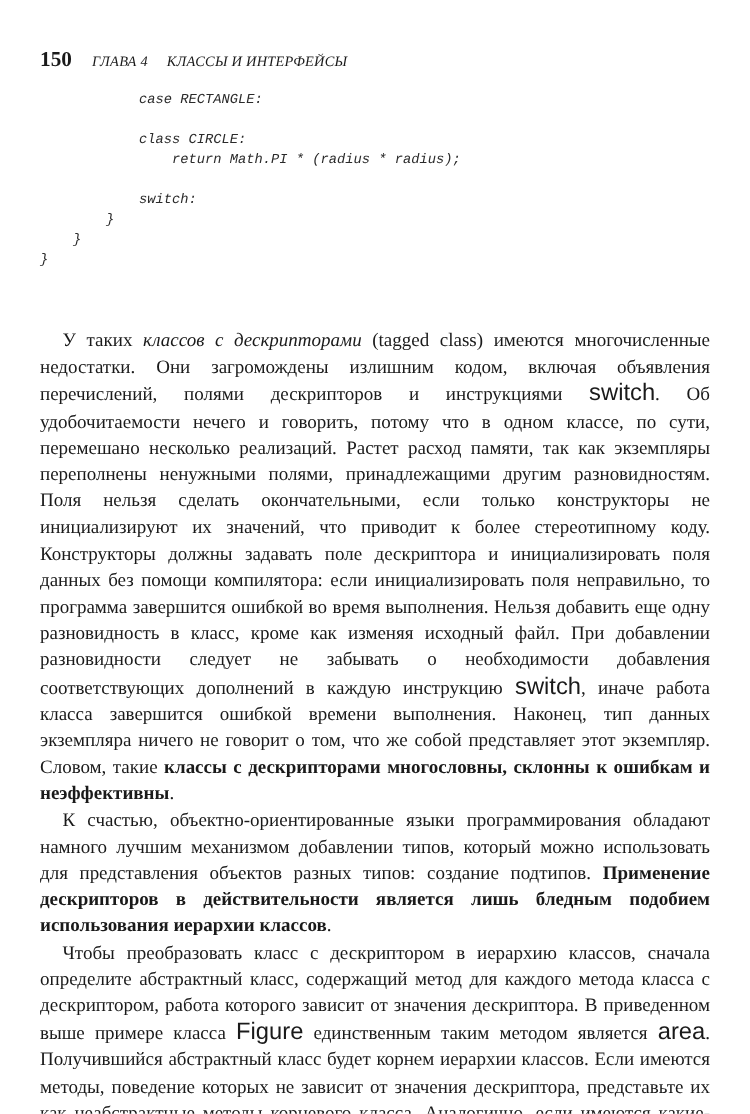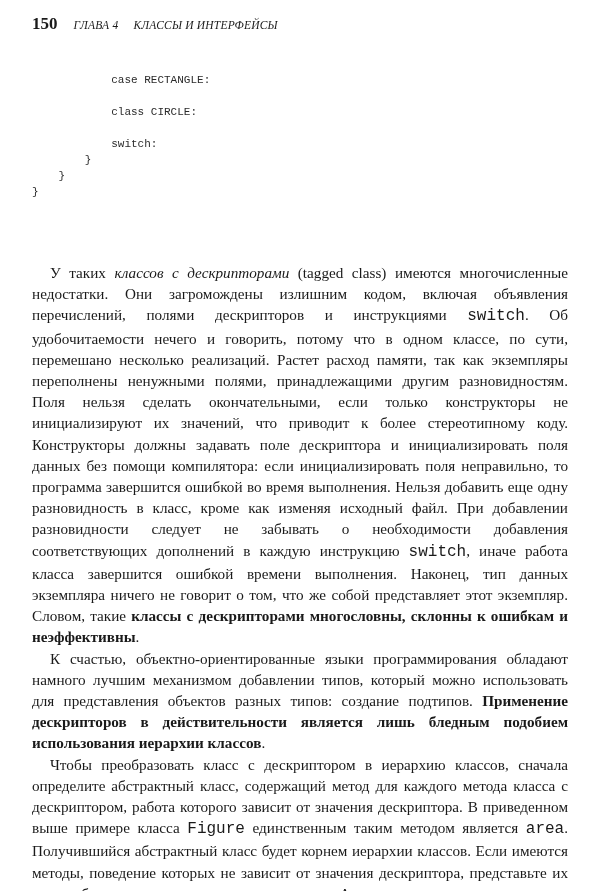--- a/index.html
+++ b/index.html
@@ -1,54 +1,55 @@
 <!DOCTYPE html>
 <html><head>
   <meta charset="utf-8">
   <style>
     html, body { margin: 0; padding: 0; background: #ffffff; }
     body {
       width: 600px; height: 891px; overflow: hidden; position: relative;
       font-family: "Liberation Serif", serif; color: #1a1a1a;
     }
     .page-header {
-      position: absolute; left: 32px; top: 14px;
+      position: absolute; left: 32px; top: 38px;
       display: flex; align-items: baseline;
     }
     .page-number { font-weight: bold; font-size: 17px; margin-right: 16px; }
     .running-head { font-style: italic; font-size: 11.5px; letter-spacing: 0.2px; }
     .chapter-label { margin-right: 12px; margin-top: 45px; }
     .code-block {
       position: absolute; left: 32px; top: 72px;
       font-family: "Liberation Mono", monospace; font-size: 11px; line-height: 16px;
-      color: #2a2a2a; white-space: pre; margin: 0;
+      color: #2a2a2a; white-space: pre; margin: 0; font-style: italic;
     }
     .body-text {
       position: absolute; left: 32px; top: 262px; width: 536px;
       font-size: 15.2px; line-height: 21.2px; text-align: justify;
     }
     .body-text p { margin: 0; text-indent: 18px; }
-    .mono { font-family: Liberation Mono, monospace; font-size: 16px; }
+    .mono { font-family: Liberation Sans, sans-serif; font-size: 19px; }
     em { font-style: italic; }
     strong { font-weight: bold; }
   </style>
 </head>
 <body>
 
 <div class="page-header">
   <span class="page-number">150</span>
   <span class="running-head">
     <span class="chapter-label">ГЛАВА 4</span>
     <span>КЛАССЫ И ИНТЕРФЕЙСЫ</span>
   </span>
 </div>
 
 <pre class="code-block" id="code-block"><span>            case RECTANGLE:
 </span><span>
 </span><span>            class CIRCLE:
+</span><span>                return Math.PI * (radius * radius);
 </span><span>
 </span><span>            switch:
 </span><span>        }
 </span><span>    }
 </span><span>}
 </span></pre>
 
 <div class="body-text" id="body-text">
     <p><span>У таких </span><em>классов с дескрипторами</em><span> (tagged class) имеются многочисленные недостатки. Они загромождены излишним кодом, включая объявления перечислений, полями дескрипторов и инструкциями </span><span class="mono">switch</span><span>. Об удобочитаемости нечего и говорить, потому что в одном классе, по сути, перемешано несколько реализаций. Растет расход памяти, так как экземпляры переполнены ненужными полями, принадлежащими другим разновидностям. Поля нельзя сделать окончательными, если только конструкторы не инициализируют их значений, что приводит к более стереотипному коду. Конструкторы должны задавать поле дескриптора и инициализировать поля данных без помощи компилятора: если инициализировать поля неправильно, то программа завершится ошибкой во время выполнения. Нельзя добавить еще одну разновидность в класс, кроме как изменяя исходный файл. При добавлении разновидности следует не забывать о необходимости добавления соответствующих дополнений в каждую инструкцию </span><span class="mono">switch</span><span>, иначе работа класса завершится ошибкой времени выполнения. Наконец, тип данных экземпляра ничего не говорит о том, что же собой представляет этот экземпляр. Словом, такие </span><strong>классы с дескрипторами многословны, склонны к ошибкам и неэффективны</strong><span>.</span></p>
     <p><span>К счастью, объектно-ориентированные языки программирования обладают намного лучшим механизмом добавлении типов, который можно использовать для представления объектов разных типов: создание подтипов. </span><strong>Применение дескрипторов в действительности является лишь бледным подобием использования иерархии классов</strong><span>.</span></p>

